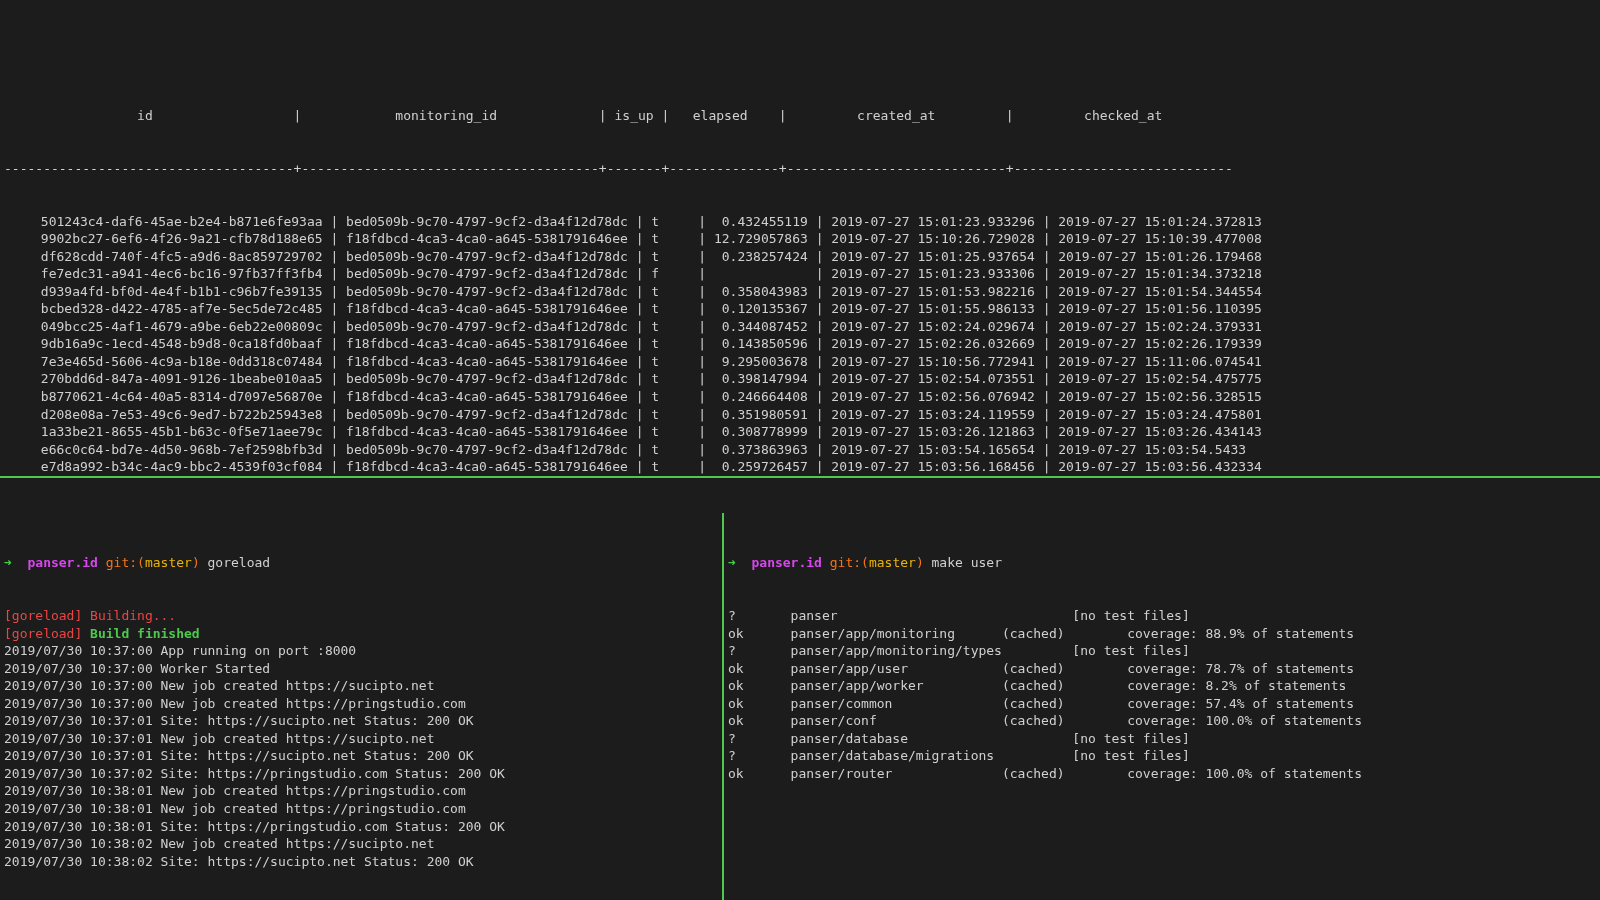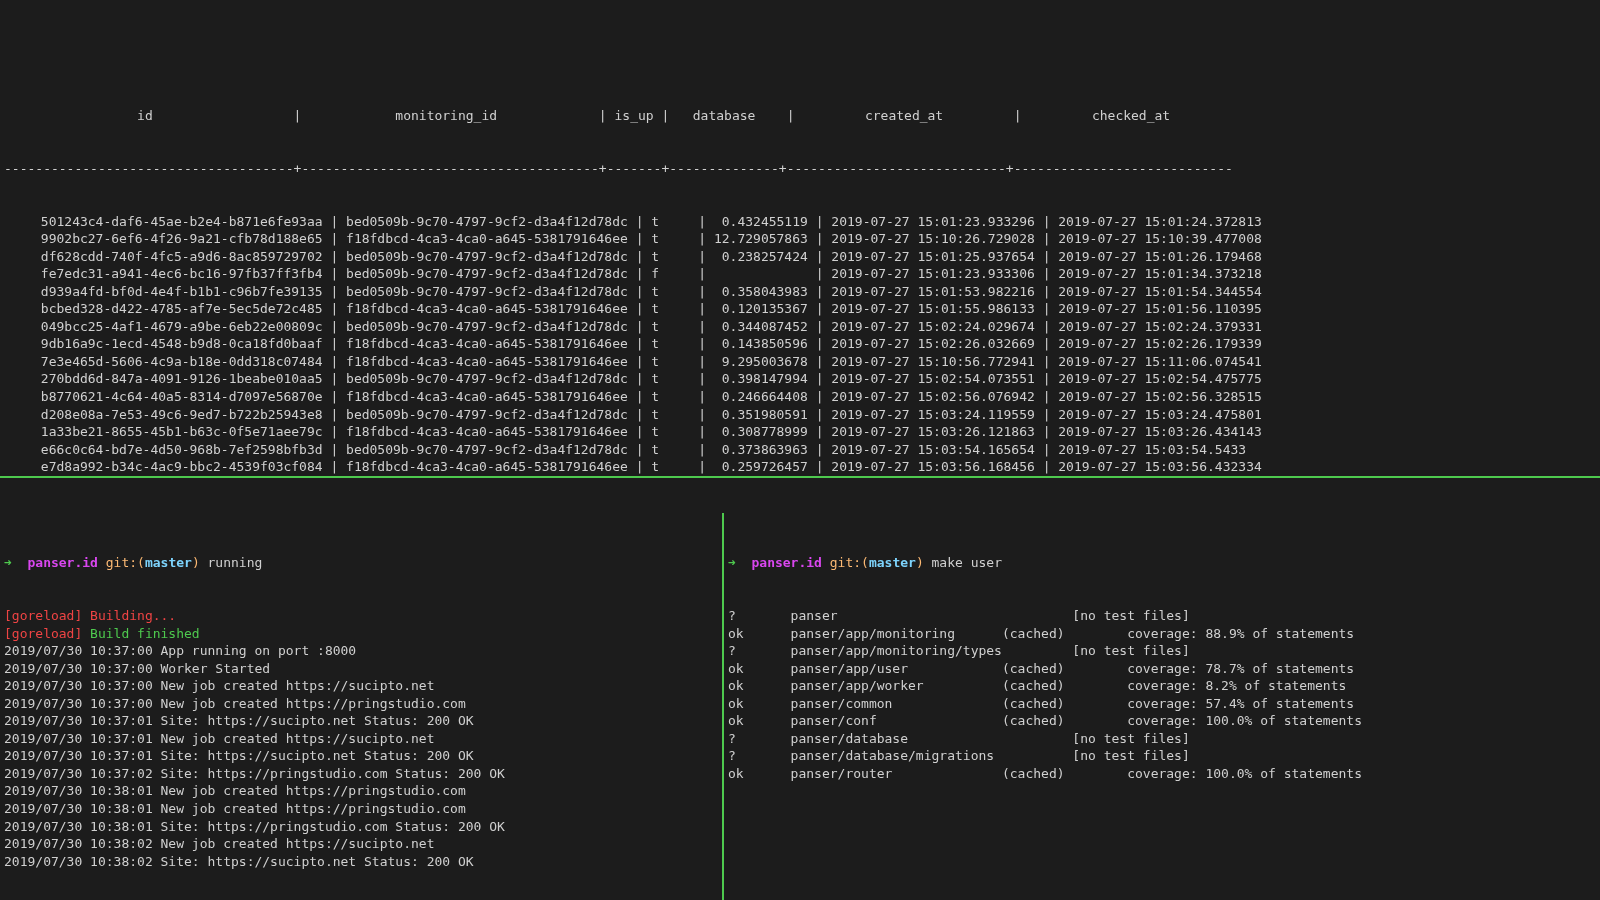--- a/index.html
+++ b/index.html
@@ -32,48 +32,48 @@
   .right-pane {
     flex: 1;
     padding: 6px 4px;
   }
   .header-row, .divider-row, .data-row {
     display: block;
     margin-left: 29px;
   }
   .arrow { color: #4ec94e; font-weight: bold; }
   .dir { color: #d946ef; font-weight: bold; }
-  .git { color: #fdba74; }
-  .branch { color: #7dd3fc; font-weight: bold; }
+  .git { color: #f97316; }
+  .branch { color: #eab308; font-weight: normal; }
   .cmd { color: #d0d0d0; }
   .orange { color: #ef4444; }
-  .green { color: #4ec94e; font-weight: normal; }
+  .green { color: #4ec94e; font-weight: bold; }
   .cursor {
     display: inline-block;
     width: 8px;
     height: 15px;
     background: #d0d0d0;
     vertical-align: text-bottom;
   }
 </style>
 </head>
 <body>
 
 
 
 <div class="top-pane">
-  <div id="sql-header">                 id                  |            monitoring_id             | is_up |   database    |         created_at         |         checked_at         </div>
+  <div id="sql-header">                 id                  |            monitoring_id             | is_up |   elapsed    |         created_at         |         checked_at         </div>
   <div id="sql-divider">-------------------------------------+--------------------------------------+-------+--------------+----------------------------+----------------------------</div>
   <div id="sql-rows"><div class="data-row"> 501243c4-daf6-45ae-b2e4-b871e6fe93aa | bed0509b-9c70-4797-9cf2-d3a4f12d78dc | t     |  0.432455119 | 2019-07-27 15:01:23.933296 | 2019-07-27 15:01:24.372813</div><div class="data-row"> 9902bc27-6ef6-4f26-9a21-cfb78d188e65 | f18fdbcd-4ca3-4ca0-a645-5381791646ee | t     | 12.729057863 | 2019-07-27 15:10:26.729028 | 2019-07-27 15:10:39.477008</div><div class="data-row"> df628cdd-740f-4fc5-a9d6-8ac859729702 | bed0509b-9c70-4797-9cf2-d3a4f12d78dc | t     |  0.238257424 | 2019-07-27 15:01:25.937654 | 2019-07-27 15:01:26.179468</div><div class="data-row"> fe7edc31-a941-4ec6-bc16-97fb37ff3fb4 | bed0509b-9c70-4797-9cf2-d3a4f12d78dc | f     |              | 2019-07-27 15:01:23.933306 | 2019-07-27 15:01:34.373218</div><div class="data-row"> d939a4fd-bf0d-4e4f-b1b1-c96b7fe39135 | bed0509b-9c70-4797-9cf2-d3a4f12d78dc | t     |  0.358043983 | 2019-07-27 15:01:53.982216 | 2019-07-27 15:01:54.344554</div><div class="data-row"> bcbed328-d422-4785-af7e-5ec5de72c485 | f18fdbcd-4ca3-4ca0-a645-5381791646ee | t     |  0.120135367 | 2019-07-27 15:01:55.986133 | 2019-07-27 15:01:56.110395</div><div class="data-row"> 049bcc25-4af1-4679-a9be-6eb22e00809c | bed0509b-9c70-4797-9cf2-d3a4f12d78dc | t     |  0.344087452 | 2019-07-27 15:02:24.029674 | 2019-07-27 15:02:24.379331</div><div class="data-row"> 9db16a9c-1ecd-4548-b9d8-0ca18fd0baaf | f18fdbcd-4ca3-4ca0-a645-5381791646ee | t     |  0.143850596 | 2019-07-27 15:02:26.032669 | 2019-07-27 15:02:26.179339</div><div class="data-row"> 7e3e465d-5606-4c9a-b18e-0dd318c07484 | f18fdbcd-4ca3-4ca0-a645-5381791646ee | t     |  9.295003678 | 2019-07-27 15:10:56.772941 | 2019-07-27 15:11:06.074541</div><div class="data-row"> 270bdd6d-847a-4091-9126-1beabe010aa5 | bed0509b-9c70-4797-9cf2-d3a4f12d78dc | t     |  0.398147994 | 2019-07-27 15:02:54.073551 | 2019-07-27 15:02:54.475775</div><div class="data-row"> b8770621-4c64-40a5-8314-d7097e56870e | f18fdbcd-4ca3-4ca0-a645-5381791646ee | t     |  0.246664408 | 2019-07-27 15:02:56.076942 | 2019-07-27 15:02:56.328515</div><div class="data-row"> d208e08a-7e53-49c6-9ed7-b722b25943e8 | bed0509b-9c70-4797-9cf2-d3a4f12d78dc | t     |  0.351980591 | 2019-07-27 15:03:24.119559 | 2019-07-27 15:03:24.475801</div><div class="data-row"> 1a33be21-8655-45b1-b63c-0f5e71aee79c | f18fdbcd-4ca3-4ca0-a645-5381791646ee | t     |  0.308778999 | 2019-07-27 15:03:26.121863 | 2019-07-27 15:03:26.434143</div><div class="data-row"> e66c0c64-bd7e-4d50-968b-7ef2598bfb3d | bed0509b-9c70-4797-9cf2-d3a4f12d78dc | t     |  0.373863963 | 2019-07-27 15:03:54.165654 | 2019-07-27 15:03:54.5433  </div><div class="data-row"> e7d8a992-b34c-4ac9-bbc2-4539f03cf084 | f18fdbcd-4ca3-4ca0-a645-5381791646ee | t     |  0.259726457 | 2019-07-27 15:03:56.168456 | 2019-07-27 15:03:56.432334</div><div class="data-row"> 0c3aa4bd-9c31-47b9-a966-a3925a02972f | bed0509b-9c70-4797-9cf2-d3a4f12d78dc | t     |  0.380698151 | 2019-07-27 15:04:24.204314 | 2019-07-27 15:04:24.590104</div></div>
   
 </div>
 
 <div class="bottom">
   <div class="left-pane">
-    <div><span class="arrow">➜  </span><span class="dir">panser.id</span> <span class="git">git:(</span><span class="branch">master</span><span class="git">)</span> <span class="cmd">running</span></div>
+    <div><span class="arrow">➜  </span><span class="dir">panser.id</span> <span class="git">git:(</span><span class="branch">master</span><span class="git">)</span> <span class="cmd">goreload</span></div>
     <div id="left-lines"><div><span class="orange">[goreload] Building...</span></div><div><span class="orange">[goreload] </span><span class="green">Build finished</span></div><div>2019/07/30 10:37:00 App running on port :8000</div><div>2019/07/30 10:37:00 Worker Started</div><div>2019/07/30 10:37:00 New job created https://sucipto.net</div><div>2019/07/30 10:37:00 New job created https://pringstudio.com</div><div>2019/07/30 10:37:01 Site: https://sucipto.net Status: 200 OK</div><div>2019/07/30 10:37:01 New job created https://sucipto.net</div><div>2019/07/30 10:37:01 Site: https://sucipto.net Status: 200 OK</div><div>2019/07/30 10:37:02 Site: https://pringstudio.com Status: 200 OK</div><div>2019/07/30 10:38:01 New job created https://pringstudio.com</div><div>2019/07/30 10:38:01 New job created https://pringstudio.com</div><div>2019/07/30 10:38:01 Site: https://pringstudio.com Status: 200 OK</div><div>2019/07/30 10:38:02 New job created https://sucipto.net</div><div>2019/07/30 10:38:02 Site: https://sucipto.net Status: 200 OK</div></div>
   </div>
 
   <div class="right-pane">
     <div><span class="arrow">➜  </span><span class="dir">panser.id</span> <span class="git">git:(</span><span class="branch">master</span><span class="git">)</span> <span class="cmd">make user</span></div>
     <div id="right-lines"><div>?       panser                              [no test files]</div><div>ok      panser/app/monitoring      (cached)        coverage: 88.9% of statements</div><div>?       panser/app/monitoring/types         [no test files]</div><div>ok      panser/app/user            (cached)        coverage: 78.7% of statements</div><div>ok      panser/app/worker          (cached)        coverage: 8.2% of statements</div><div>ok      panser/common              (cached)        coverage: 57.4% of statements</div><div>ok      panser/conf                (cached)        coverage: 100.0% of statements</div><div>?       panser/database                     [no test files]</div><div>?       panser/database/migrations          [no test files]</div><div>ok      panser/router              (cached)        coverage: 100.0% of statements</div></div>
   </div>
 </div>
 
 

